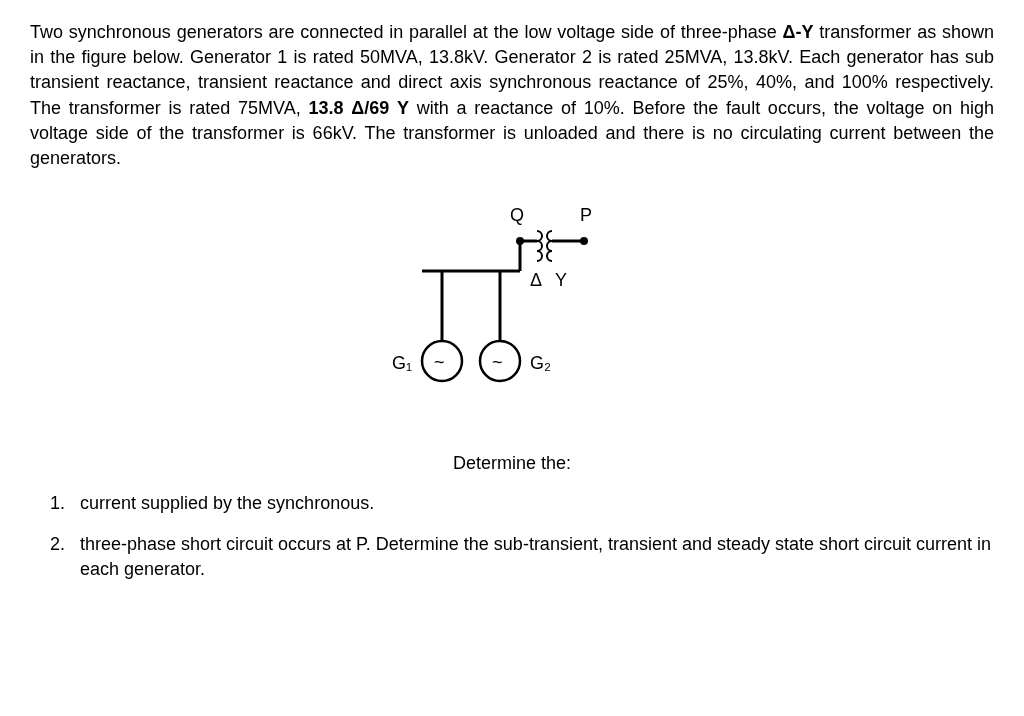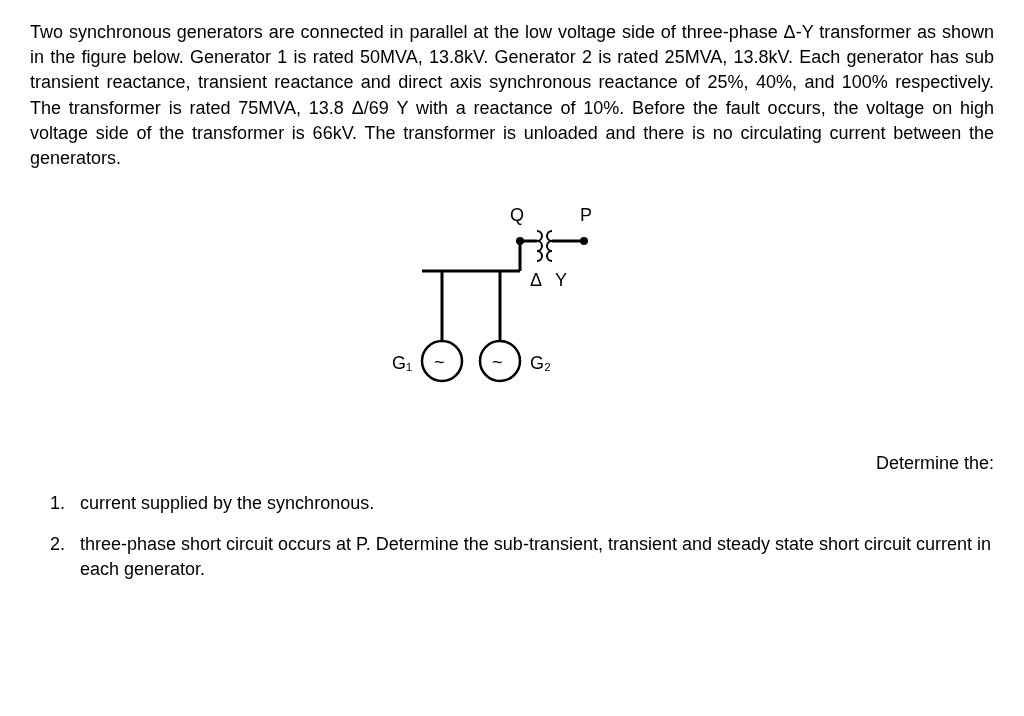--- a/index.html
+++ b/index.html
@@ -21,33 +21,33 @@
       display: flex;
       justify-content: center;
       margin: 30px 0 40px 0;
     }
     svg {
       display: block;
     }
     .determine {
       margin-top: 20px;
       margin-bottom: 15px;
-      text-align: right;
+      text-align: center;
     }
     ol {
       margin: 0;
       padding-left: 40px;
       text-align: left;
     }
     li {
       margin-bottom: 15px;
       padding-left: 10px;
     }
     .bold {
-      font-weight: normal;
+      font-weight: bold;
     }
   </style>
 </head>
 <body>
 
 <div class="problem-text">
   <span>Two synchronous generators are connected in parallel at the low voltage side of three-phase </span><span class="bold">Δ-Y</span><span> transformer as shown in the figure below. Generator 1 is rated 50MVA, 13.8kV. Generator 2 is rated 25MVA, 13.8kV. Each generator has sub transient reactance, transient reactance and direct axis synchronous reactance of 25%, 40%, and 100% respectively. The transformer is rated 75MVA, </span><span class="bold">13.8 Δ/69 Y</span><span> with a reactance of 10%. Before the fault occurs, the voltage on high voltage side of the transformer is 66kV. The transformer is unloaded and there is no circulating current between the generators.</span>
 </div>
 
 <div class="figure-container">

